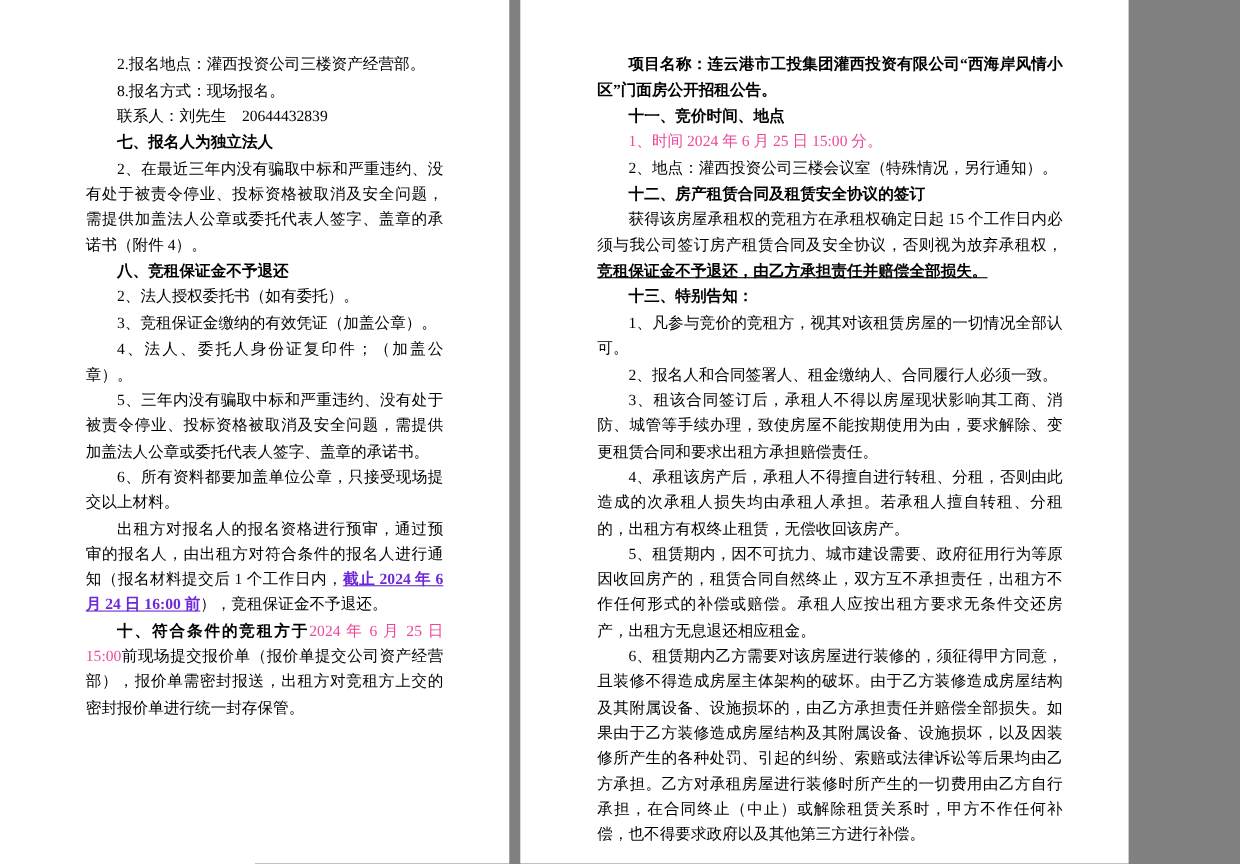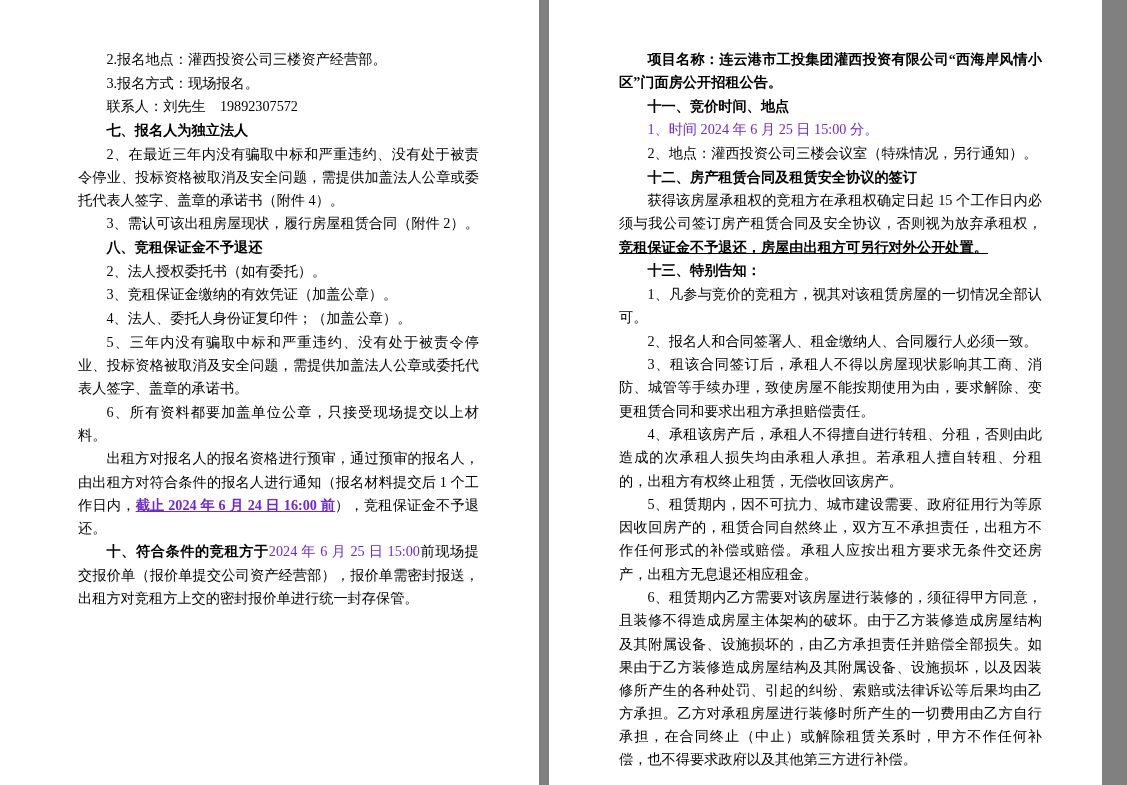--- a/index.html
+++ b/index.html
@@ -23,21 +23,21 @@
     align-items: flex-start;
     justify-content: flex-start;
   }
   .page {
     background: #ffffff;
     box-sizing: border-box;
     position: relative;
     overflow: hidden;
   }
   .page-left {
-    width: 539px;
+    width: 463px;
     height: 785px;
     padding: 48px 60px 40px 78px;
   }
   .page-gap {
     width: 10px;
     height: 785px;
     background: #808080;
   }
   .page-right {
     width: 553px;
@@ -49,67 +49,66 @@
     line-height: 1.63;
     color: #000000;
     text-align: justify;
     text-justify: inter-ideograph;
   }
   p {
     margin: 0 0 0.5px 0;
   }
   .ind2 { text-indent: 2em; }
   .bold { font-weight: bold; }
-  .blue { color: #6d28d9; }
+  .blue { color: #ec4899; }
   .blue-b { color: #6d28d9; font-weight: bold; }
   .u { text-decoration: underline; }
   .bold-u { font-weight: bold; text-decoration: underline; }
   
   .scrollbar {
     position: absolute;
     right: 0;
     top: 0;
     width: 0px;
     height: 785px;
   }
 </style>
 </head>
 <body>
 
 <div class="viewer">
 
   <div class="page page-left">
     <div class="doc-body" id="left-body">
         <p class="ind2"><span>2.报名地点：灌西投资公司三楼资产经营部。</span></p>
-        <p class="ind2"><span>3.报名方式：现场报名。</span></p>
-        <p class="ind2"><span>联系人：刘先生　19892307572</span></p>
+        <p class="ind2"><span>8.报名方式：现场报名。</span></p>
+        <p class="ind2"><span>联系人：刘先生　20644432839</span></p>
         <p class="ind2"><span class="bold">七、报名人为独立法人</span></p>
         <p class="ind2"><span>2、在最近三年内没有骗取中标和严重违约、没有处于被责令停业、投标资格被取消及安全问题，需提供加盖法人公章或委托代表人签字、盖章的承诺书（附件 4）。</span></p>
-        <p class="ind2"><span>3、需认可该出租房屋现状，履行房屋租赁合同（附件 2）。</span></p>
         <p class="ind2"><span class="bold">八、竞租保证金不予退还</span></p>
         <p class="ind2"><span>2、法人授权委托书（如有委托）。</span></p>
         <p class="ind2"><span>3、竞租保证金缴纳的有效凭证（加盖公章）。</span></p>
         <p class="ind2"><span>4、法人、委托人身份证复印件；（加盖公章）。</span></p>
         <p class="ind2"><span>5、三年内没有骗取中标和严重违约、没有处于被责令停业、投标资格被取消及安全问题，需提供加盖法人公章或委托代表人签字、盖章的承诺书。</span></p>
         <p class="ind2"><span>6、所有资料都要加盖单位公章，只接受现场提交以上材料。</span></p>
         <p class="ind2"><span>出租方对报名人的报名资格进行预审，通过预审的报名人，由出租方对符合条件的报名人进行通知（报名材料提交后 1 个工作日内，</span><span class="blue-b u">截止 2024 年 6 月 24 日 16:00 前</span><span>），竞租保证金不予退还。</span></p>
         <p class="ind2"><span class="bold">十、符合条件的竞租方于</span><span class="blue">2024 年 6 月 25 日 15:00</span><span>前现场提交报价单（报价单提交公司资产经营部），报价单需密封报送，出租方对竞租方上交的密封报价单进行统一封存保管。</span></p>
       </div>
   </div>
 
   <div class="page-gap"></div>
 
   <div class="page page-right">
     <div class="doc-body" id="right-body">
         <p class="ind2"><span class="bold">项目名称：</span><span class="bold">连云港市工投集团灌西投资有限公司“西海岸风情小区”门面房公开招租公告。</span></p>
         <p class="ind2"><span class="bold">十一、竞价时间、地点</span></p>
         <p class="ind2"><span class="blue">1、时间 2024 年 6 月 25 日 15:00 分。</span></p>
         <p class="ind2"><span>2、地点：灌西投资公司三楼会议室（特殊情况，另行通知）。</span></p>
         <p class="ind2"><span class="bold">十二、房产租赁合同及租赁安全协议的签订</span></p>
-        <p class="ind2"><span>获得该房屋承租权的竞租方在承租权确定日起 15 个工作日内必须与我公司签订房产租赁合同及安全协议，否则视为放弃承租权，</span><span class="bold-u">竞租保证金不予退还，房屋由出租方可另行对外公开处置。</span></p>
+        <p class="ind2"><span>获得该房屋承租权的竞租方在承租权确定日起 15 个工作日内必须与我公司签订房产租赁合同及安全协议，否则视为放弃承租权，</span><span class="bold-u">竞租保证金不予退还，由乙方承担责任并赔偿全部损失。</span></p>
         <p class="ind2"><span class="bold">十三、特别告知：</span></p>
         <p class="ind2"><span>1、凡参与竞价的竞租方，视其对该租赁房屋的一切情况全部认可。</span></p>
         <p class="ind2"><span>2、报名人和合同签署人、租金缴纳人、合同履行人必须一致。</span></p>
         <p class="ind2"><span>3、租该合同签订后，承租人不得以房屋现状影响其工商、消防、城管等手续办理，致使房屋不能按期使用为由，要求解除、变更租赁合同和要求出租方承担赔偿责任。</span></p>
         <p class="ind2"><span>4、承租该房产后，承租人不得擅自进行转租、分租，否则由此造成的次承租人损失均由承租人承担。若承租人擅自转租、分租的，出租方有权终止租赁，无偿收回该房产。</span></p>
         <p class="ind2"><span>5、租赁期内，因不可抗力、城市建设需要、政府征用行为等原因收回房产的，租赁合同自然终止，双方互不承担责任，出租方不作任何形式的补偿或赔偿。承租人应按出租方要求无条件交还房产，出租方无息退还相应租金。</span></p>
         <p class="ind2"><span>6、租赁期内乙方需要对该房屋进行装修的，须征得甲方同意，且装修不得造成房屋主体架构的破坏。由于乙方装修造成房屋结构及其附属设备、设施损坏的，由乙方承担责任并赔偿全部损失。如果由于乙方装修造成房屋结构及其附属设备、设施损坏，以及因装修所产生的各种处罚、引起的纠纷、索赔或法律诉讼等后果均由乙方承担。乙方对承租房屋进行装修时所产生的一切费用由乙方自行承担，在合同终止（中止）或解除租赁关系时，甲方不作任何补偿，也不得要求政府以及其他第三方进行补偿。</span></p>
       </div>
   </div>
 

